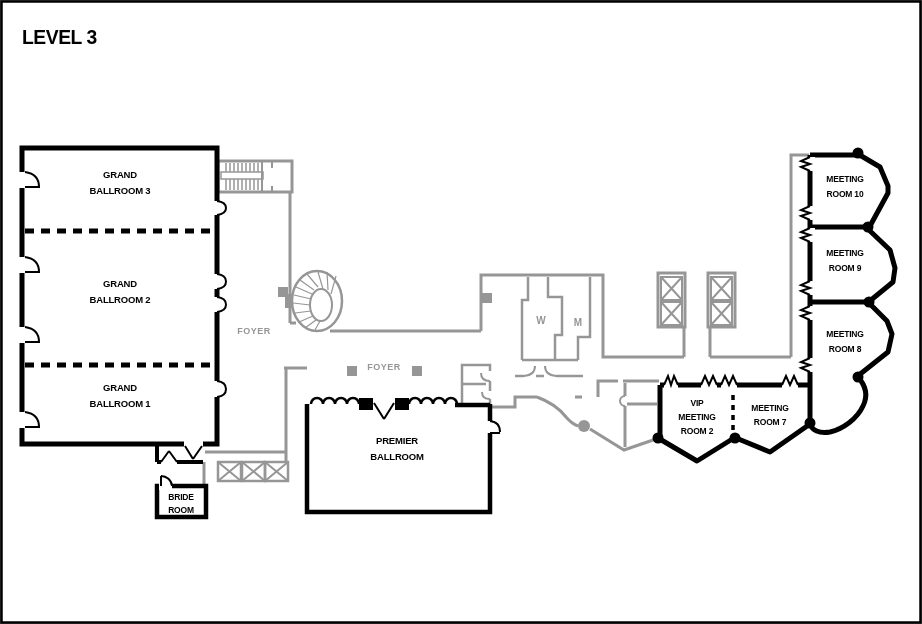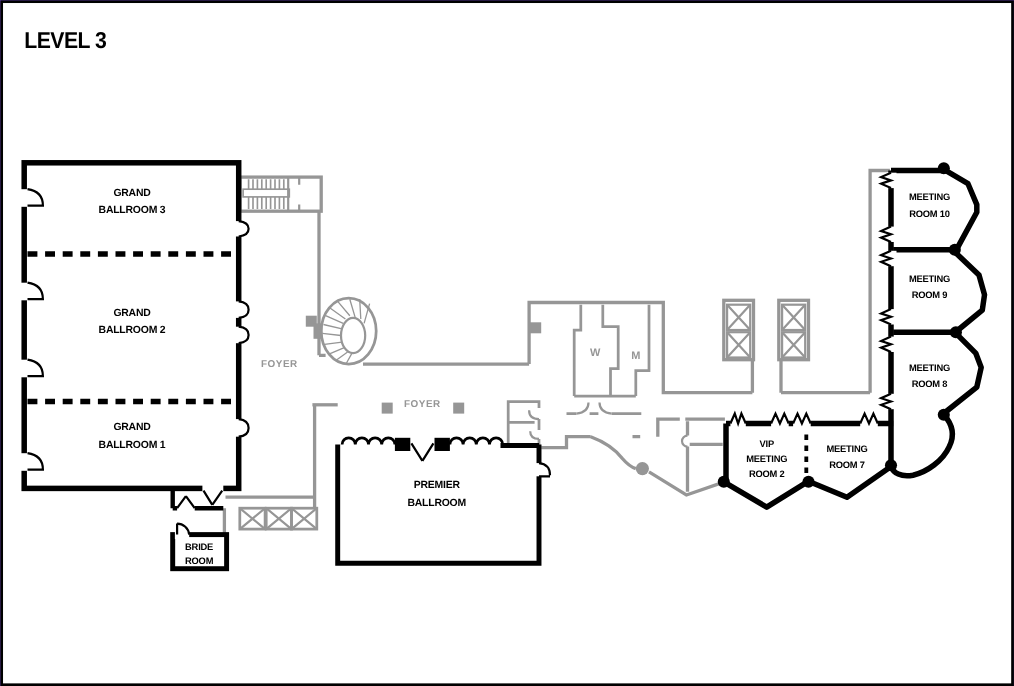--- a/index.html
+++ b/index.html
@@ -1,16 +1,16 @@
 <!DOCTYPE html>
 <html><head>
 <meta charset="utf-8">
 <style>
   html,body{margin:0;padding:0;background:#fff;}
-  #stage{position:relative;width:922px;height:624px;background:#8b5cf6;overflow:hidden;}
+  #stage{position:relative;width:922px;height:624px;background:#737373;overflow:hidden;}
   svg{display:block;}
   text{font-family:"Liberation Sans","DejaVu Sans",sans-serif;font-weight:bold;}
   .room-label{fill:#000;font-size:9.5px;letter-spacing:-0.2px;text-anchor:middle;}
   .small-label{fill:#000;font-size:8.5px;letter-spacing:-0.2px;text-anchor:middle;}
   .gray-label{fill:#969696;font-size:9px;letter-spacing:0.5px;text-anchor:middle;}
   .wm-label{fill:#969696;font-size:10px;text-anchor:middle;}
   .title-label{fill:#000;font-size:21px;letter-spacing:-0.5px;}
   .wall{stroke:#000;fill:none;}
   .gwall{stroke:#969696;fill:none;}
   .door{stroke:#000;stroke-width:2;fill:none;}

